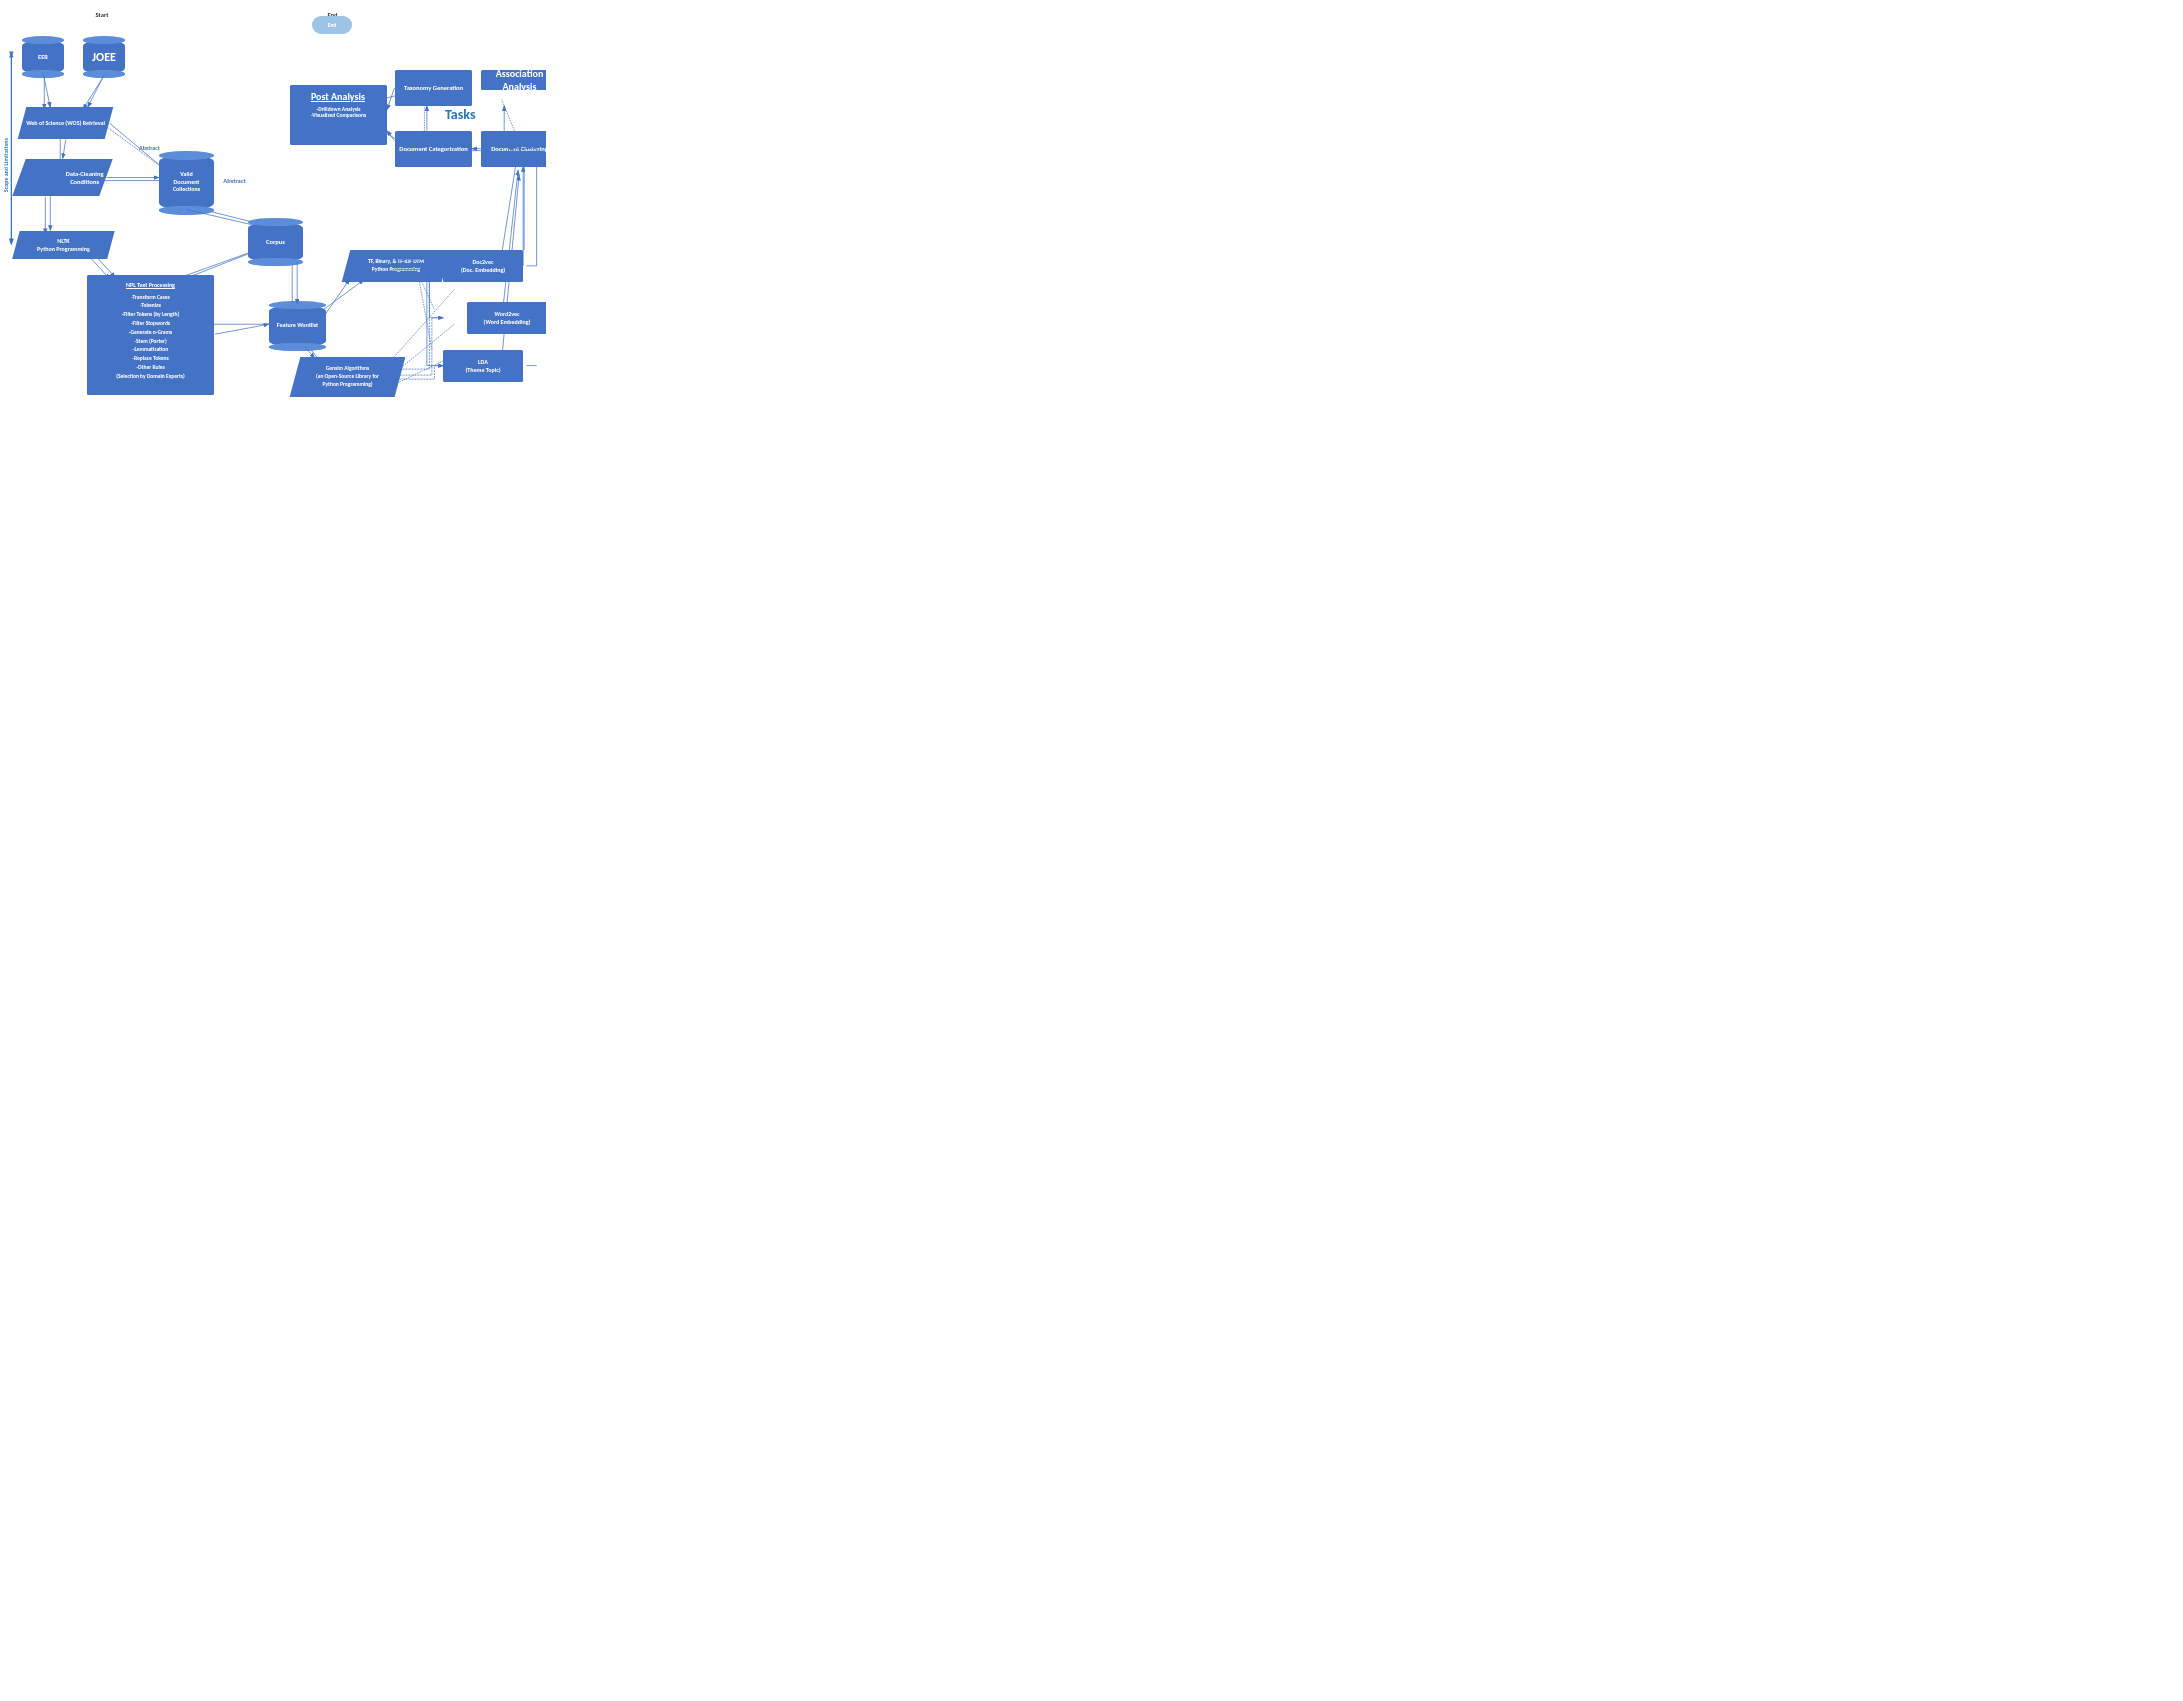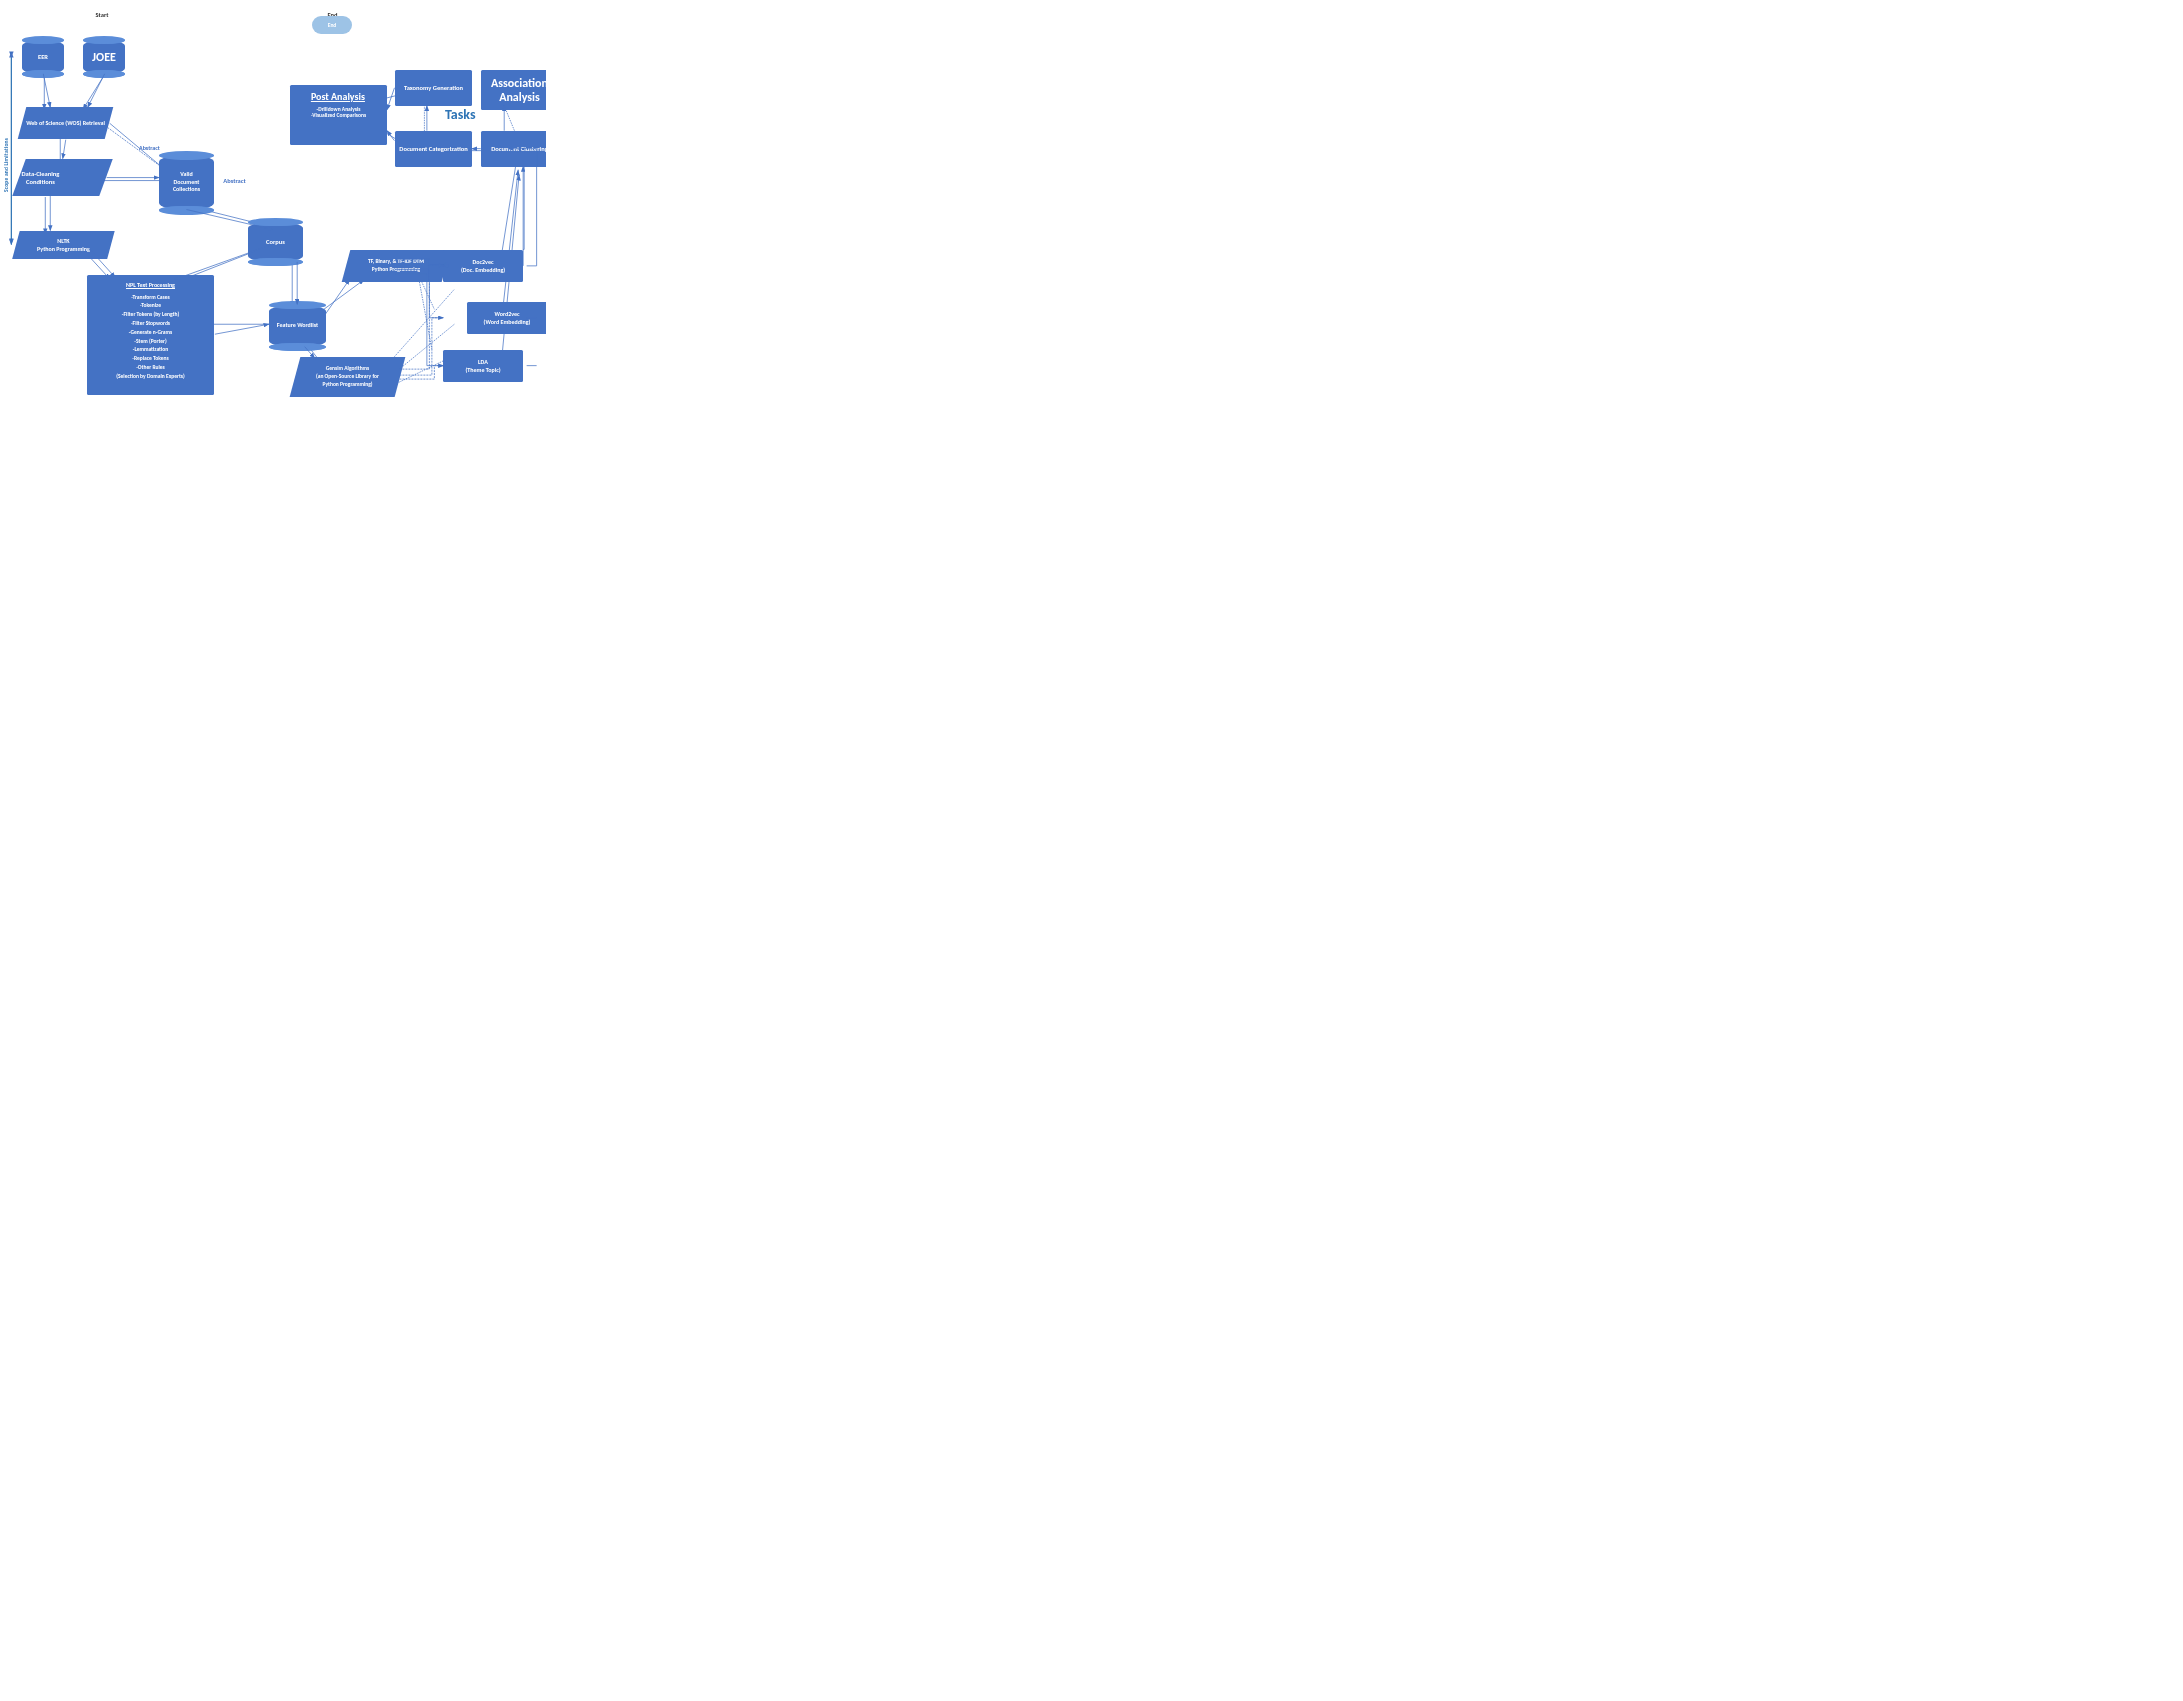--- a/index.html
+++ b/index.html
@@ -42,21 +42,21 @@
       background: #5B8DD9;
       border-radius: 50%;
     }
     .cylinder::before { top: -3.5px; }
     .cylinder::after { bottom: -3.5px; }
     
     .diamond-wrap {
       position: absolute;
       display: flex;
       align-items: center;
-      justify-content: flex-start;
+      justify-content: flex-end;
     }
     .diamond {
       width: 100%;
       height: 100%;
       background: #4472C4;
       transform: skewX(-20deg);
       position: absolute;
     }
     .diamond-text {
       position: relative;
@@ -339,21 +339,21 @@
       <div>-Drilldown Analysis</div>
       <div>-Visualized Comparisons</div>
     </div>
   </div>
 
   <div class="shape rect-box" style="left:395px; top:70px; width:77px; height:36px; font-size:6.5px;">
     <span>Taxonomy
 Generation</span>
   </div>
 
-  <div class="shape rect-box" style="left:481px; top:70px; width:77px; height:40px; font-size:12px;justify-content:center;">
+  <div class="shape rect-box" style="left:481px; top:70px; width:77px; height:20px; font-size:10px;justify-content:center;">
     <span>Association
 Analysis</span>
   </div>
 
   <div class="shape rect-box" style="left:395px; top:131px; width:77px; height:36px; font-size:6.5px;">
     <span>Document
 Categorization</span>
   </div>
 
   <div class="shape rect-box" style="left:481px; top:131px; width:77px; height:36px; font-size:6.5px;">

